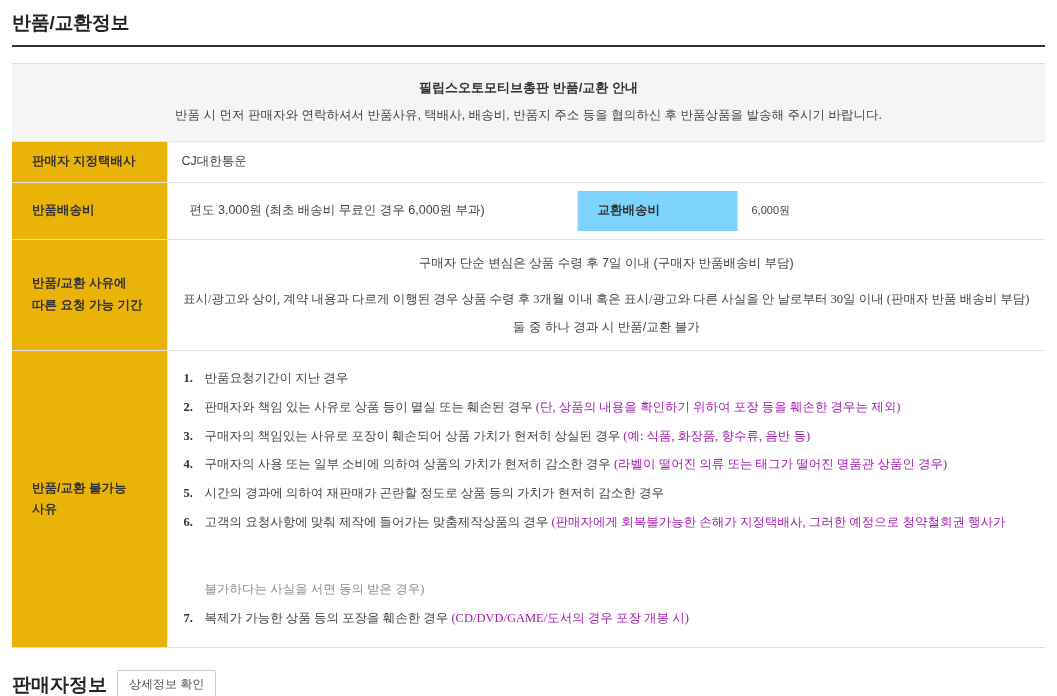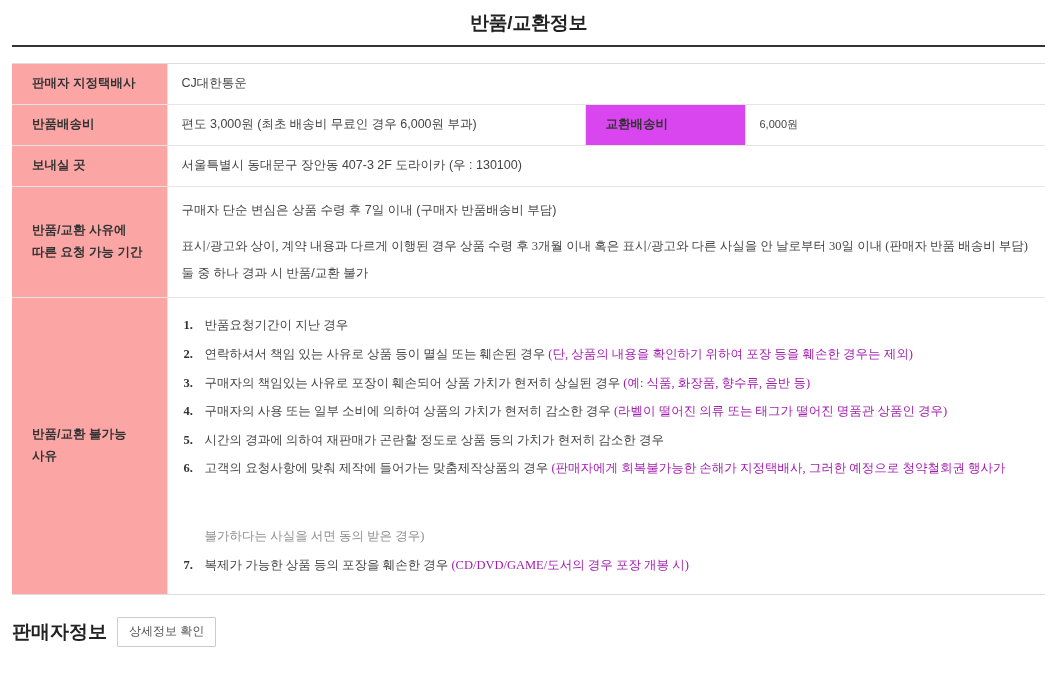--- a/index.html
+++ b/index.html
@@ -17,21 +17,20 @@
     background: #ffffff;
     overflow: hidden;
   }
   
   .page-title {
     font-size: 19px;
     font-weight: bold;
     color: #222222;
     padding: 10px 12px 9px 12px;
     letter-spacing: -0.3px;
-    text-align: center;
   }
   .title-rule {
     border-top: 2px solid #333333;
     margin: 0 12px 0 12px;
   }
   
   .info-wrap {
     margin: 16px 12px 0 12px;
     border-top: 1px solid #dddddd;
     border-bottom: 1px solid #dddddd;
@@ -63,63 +62,63 @@
     font-weight: bold;
     color: #333333;
     margin-bottom: 10px;
   }
   .headband .hb-desc {
     font-size: 12.5px;
     color: #444444;
   }
   th.label {
     width: 155px;
-    background: #fca5a5;
+    background: #eab308;
     font-weight: bold;
     color: #333333;
     padding: 9px 0 9px 20px;
     border-right: 1px solid #e4e4e4;
     vertical-align: middle;
   }
   th.label.tall { vertical-align: middle; }
   td.val {
     padding: 9px 14px 9px 14px;
     color: #444444;
   }
   td.val .muted { color: #8a8a8a; }
-  td.val-split { padding: 0; margin-left: 38px; }
+  td.val-split { padding: 8px; margin-left: 38px; }
   table.split {
     width: 100%;
     border-collapse: collapse;
     table-layout: fixed;
   }
   table.split td.s-val {
     padding: 9px 14px;
     color: #444444;
     font-size: 12.5px;
   }
   table.split th.s-label {
     width: 160px;
-    background: #d946ef;
+    background: #7dd3fc;
     font-weight: bold;
     color: #333333;
     font-size: 12.5px;
     padding: 9px 0 9px 20px;
     text-align: left;
     border-left: 1px solid #e4e4e4;
     border-right: 1px solid #e4e4e4;
   }
   table.split td.s-val2 {
     padding: 9px 14px;
     color: #444444;
     font-size: 11px;
     width: 300px;
   }
   
-  .period-block > div { padding: 3px 0; }
+  .period-block > div { padding: 3px 0; text-align: center; }
   .period-block .pline1 { padding-top: 4px; }
   
   ol.reasons {
     margin: 4px 0 6px 0;
     padding: 0 0 0 2px;
     list-style: none;
     counter-reset: rc;
   }
   ol.reasons li {
     counter-increment: rc;
@@ -167,20 +166,24 @@
 </head>
 <body>
 
 <div class="page">
 
   <div class="page-title">반품/교환정보</div>
   <div class="title-rule"></div>
 
   <div class="info-wrap">
 
+    <div class="headband">
+      <div class="hb-title">필립스오토모티브총판 반품/교환 안내</div>
+      <div class="hb-desc">반품 시 먼저 판매자와 연락하셔서 반품사유, 택배사, 배송비, 반품지 주소 등을 협의하신 후 반품상품을 발송해 주시기 바랍니다.</div>
+    </div>
 
     <table class="info">
       <tbody>
         <tr>
           <th class="label">판매자 지정택배사</th>
           <td class="val" colspan="1">CJ대한통운</td>
         </tr>
         <tr>
           <th class="label">반품배송비</th>
           <td class="val-split">
@@ -189,24 +192,20 @@
                 <tr>
                   <td class="s-val">편도 3,000원 (최초 배송비 무료인 경우 6,000원 부과)</td>
                   <th class="s-label">교환배송비</th>
                   <td class="s-val2">6,000원</td>
                 </tr>
               </tbody>
             </table>
           </td>
         </tr>
         <tr>
-          <th class="label">보내실 곳</th>
-          <td class="val">서울특별시 동대문구 장안동 407-3 2F 도라이카 (우 : 130100)</td>
-        </tr>
-        <tr>
           <th class="label tall">
             <span>반품/교환 사유에</span><br>
             <span>따른 요청 가능 기간</span>
           </th>
           <td class="val">
             <div class="period-block">
               <div class="pline1">구매자 단순 변심은 상품 수령 후 7일 이내 (구매자 반품배송비 부담)</div>
               <div style="margin-top:8px;font-family:Liberation Serif, serif;">표시/광고와 상이, 계약 내용과 다르게 이행된 경우 상품 수령 후 3개월 이내 혹은 표시/광고와 다른 사실을 안 날로부터 30일 이내 (판매자 반품 배송비 부담)</div>
               <div>둘 중 하나 경과 시 반품/교환 불가</div>
             </div>
@@ -217,21 +216,21 @@
             <span>반품/교환 불가능</span><br>
             <span>사유</span>
           </th>
           <td class="val">
             <ol class="reasons">
               <li>
                 <span>반품요청기간이 지난 경우</span>
                 <span class="muted"></span>
               </li>
               <li>
-                <span>연락하셔서 책임 있는 사유로 상품 등이 멸실 또는 훼손된 경우</span>
+                <span>판매자와 책임 있는 사유로 상품 등이 멸실 또는 훼손된 경우</span>
                 <span class="muted">(단, 상품의 내용을 확인하기 위하여 포장 등을 훼손한 경우는 제외)</span>
               </li>
               <li>
                 <span>구매자의 책임있는 사유로 포장이 훼손되어 상품 가치가 현저히 상실된 경우</span>
                 <span class="muted">(예: 식품, 화장품, 향수류, 음반 등)</span>
               </li>
               <li>
                 <span>구매자의 사용 또는 일부 소비에 의하여 상품의 가치가 현저히 감소한 경우</span>
                 <span class="muted">(라벨이 떨어진 의류 또는 태그가 떨어진 명품관 상품인 경우)</span>
               </li>

